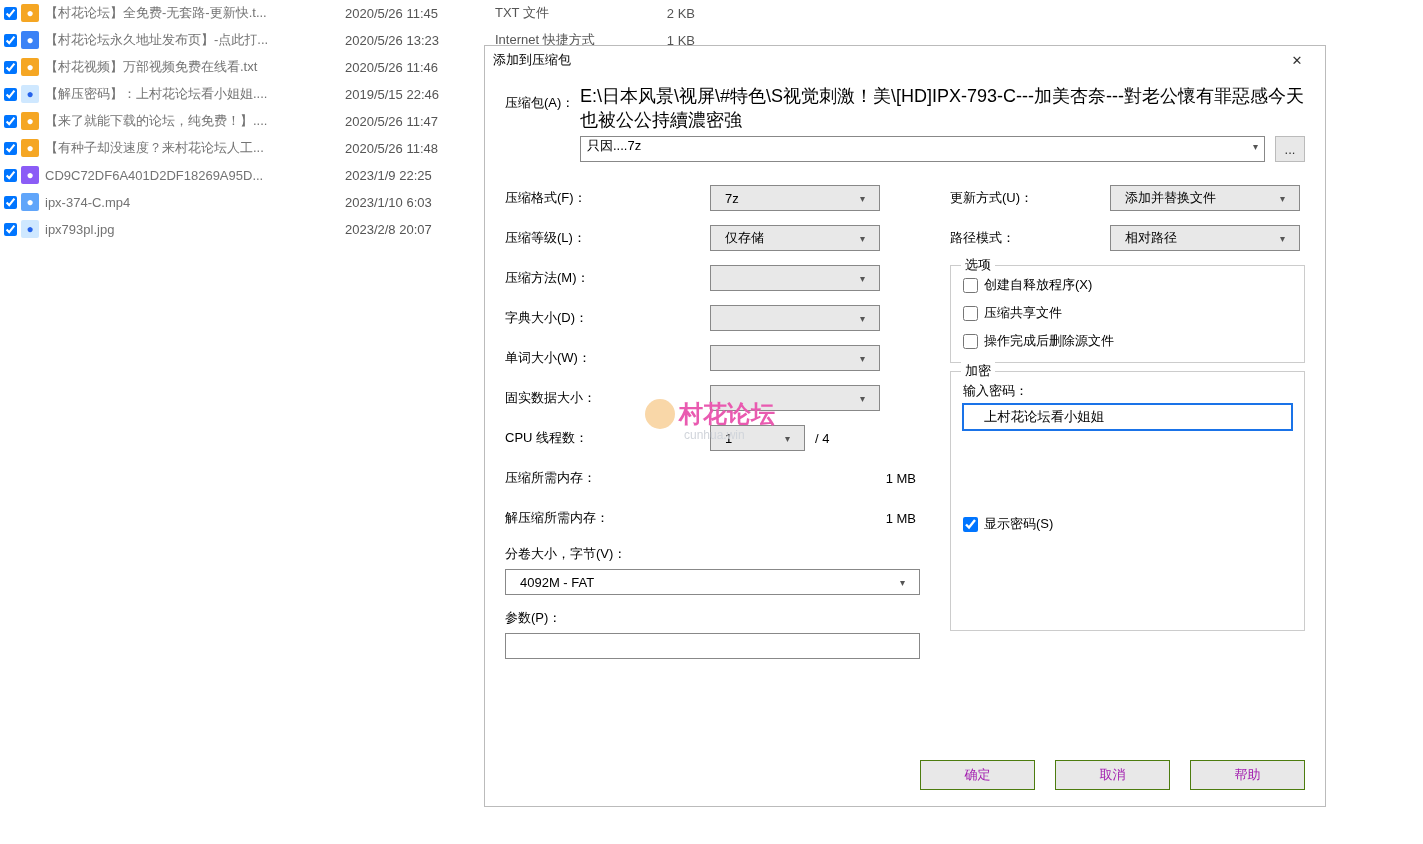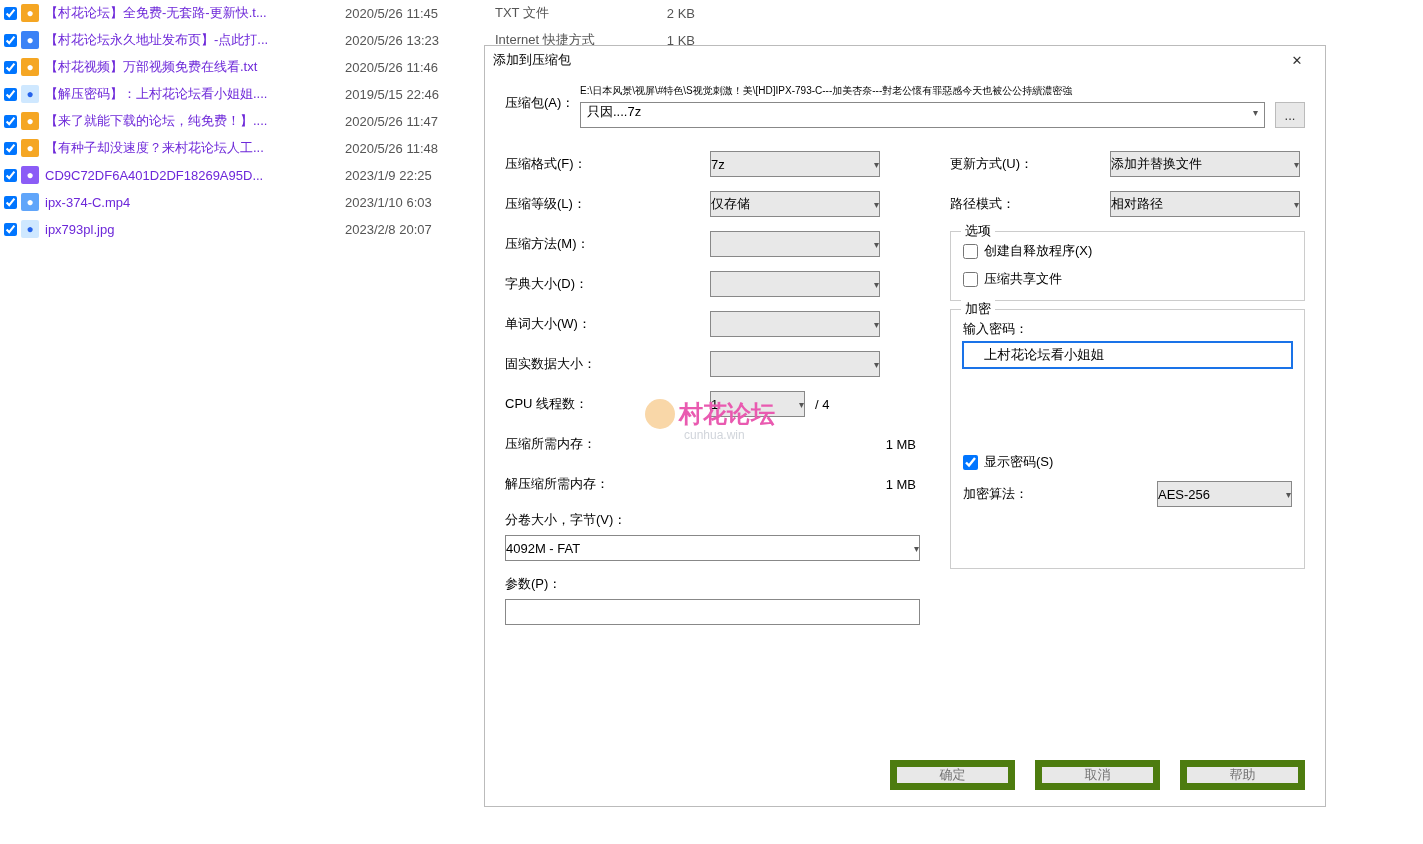--- a/index.html
+++ b/index.html
@@ -29,21 +29,21 @@
 .file-row .ficon {
   width: 18px; height: 18px; margin-right: 6px;
   display: inline-flex; align-items: center; justify-content: center;
   font-size: 12px; border-radius: 2px;
 }
 .ficon.orange { background: #f5a623; color: #fff; }
 .ficon.blue { background: #3b82f6; color: #fff; }
 .ficon.img { background: #cfe8ff; color: #2563eb; }
 .ficon.purple { background: #8b5cf6; color: #fff; }
 .ficon.vid { background: #60a5fa; color: #fff; }
-.file-row .fname { width: 300px; overflow: hidden; text-overflow: ellipsis; white-space: nowrap; color: #6d28d9; }
+.file-row .fname { width: 300px; overflow: hidden; text-overflow: ellipsis; white-space: nowrap; color: #737373; }
 .file-row .fdate { width: 150px; color: #555; }
 .file-row .ftype { width: 140px; color: #555; }
 .file-row .fsize { width: 60px; text-align: right; color: #555; }
 
 
 .dialog {
   position: absolute;
   left: 484px; top: 45px;
   width: 842px; height: 762px;
   background: #fff;
@@ -67,21 +67,21 @@
   flex: 1;
   padding: 10px 20px 10px 20px;
   display: flex; flex-direction: column;
 }
 .arch-row {
   display: flex; align-items: flex-start;
   margin-bottom: 8px;
 }
 .arch-label { width: 75px; padding-top: 10px; }
 .arch-right { flex: 1; }
-.arch-path { color: #000; font-size: 10px; margin-bottom: 4px; }
+.arch-path { color: #000; font-size: 18px; margin-bottom: 4px; }
 .arch-name-row { display: flex; gap: 10px; }
 .arch-name {
   flex: 1; height: 26px;
   border: 1px solid #888;
   padding: 0 20px 0 6px;
   background: #fff;
   color: #000;
   position: relative;
 }
 .arch-name::after {
@@ -102,21 +102,21 @@
   display: flex; align-items: center;
   margin-bottom: 14px;
   min-height: 26px;
 }
 .frow .flabel { width: 205px; color: #000; }
 .frow .fval { flex: 1; }
 .sel {
   width: 170px; height: 26px;
   border: 1px solid #888;
   background: #e8e8e8;
-  padding: 0 0;
+  padding: 0 14px;
   display: flex; align-items: center; justify-content: space-between;
   color: #000;
 }
 .sel.empty { color: transparent; }
 .sel::after { content: "▾"; color: #555; font-size: 10px; }
 .sel.wide { width: 190px; }
 .readout { text-align: right; padding-right: 4px; color: #000; }
 .cpu-suffix { margin-left: 10px; color: #000; }
 .split-label { margin-bottom: 6px; }
 .sel.full { width: 100%; background: #fff; }
@@ -174,25 +174,25 @@
   position: absolute; left: 684px; top: 428px;
   font-size: 12px; color: #d1d5db;
   pointer-events: none;
 }
 
 .dlg-footer {
   display: flex; justify-content: flex-end; gap: 20px;
   padding: 12px 20px 16px;
 }
 .btn {
-  width: 125px; height: 30px;
+  width: 115px; height: 30px;
   background: #e8e8e8;
-  border: 7px solid #4d7c0f;
+  border: 1px solid #4d7c0f;
   display: flex; align-items: center; justify-content: center;
-  color: #737373;
+  color: #a21caf;
   cursor: pointer;
 }
 </style>
 </head>
 <body>
 
 <div class="file-list">
 
 <div class="file-row">
       <input type="checkbox" checked="" style="">
@@ -365,37 +365,35 @@
         <div class="fieldset">
           <span class="legend">选项</span>
           <label class="chk">
             <input type="checkbox" style="">
             <span>创建自释放程序(X)</span>
           </label>
           <label class="chk">
             <input type="checkbox" style="">
             <span>压缩共享文件</span>
           </label>
+          <label class="chk">
+            <input type="checkbox" style="">
+            <span>操作完成后删除源文件</span>
+          </label>
         </div>
 
         <div class="fieldset" style="height:260px">
           <span class="legend">加密</span>
           <div class="pwd-label">输入密码：</div>
           <input class="pwd-input" value="上村花论坛看小姐姐" style="">
           <div style="height:85px"></div>
           <label class="chk">
             <input type="checkbox" checked="" style="">
             <span>显示密码(S)</span>
           </label>
-          <div class="enc-alg-row">
-            <span>加密算法：</span>
-            <div class="sel alg">
-                <span>AES-256</span>
-              </div>
-          </div>
         </div>
       </div>
     </div>
   </div>
   <div class="dlg-footer">
     <div class="btn">确定</div>
     <div class="btn">取消</div>
     <div class="btn">帮助</div>
   </div>
 </div>

